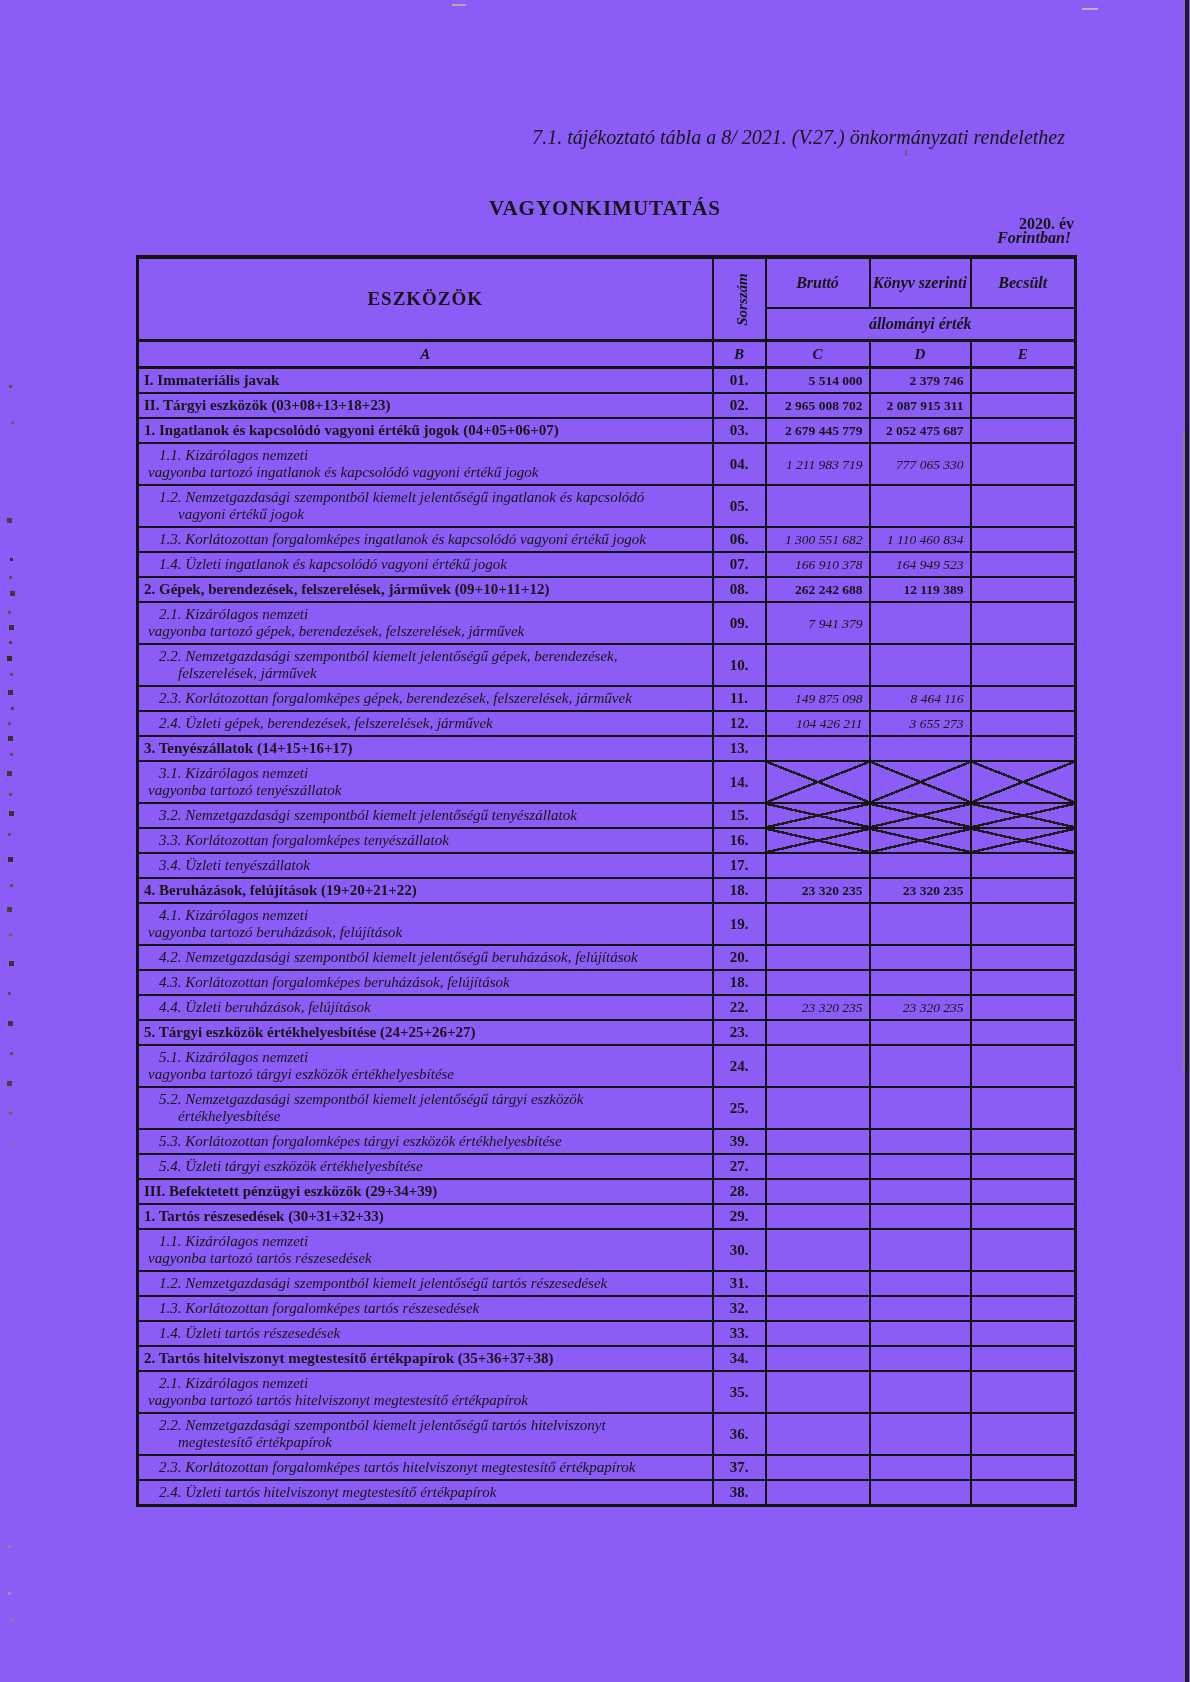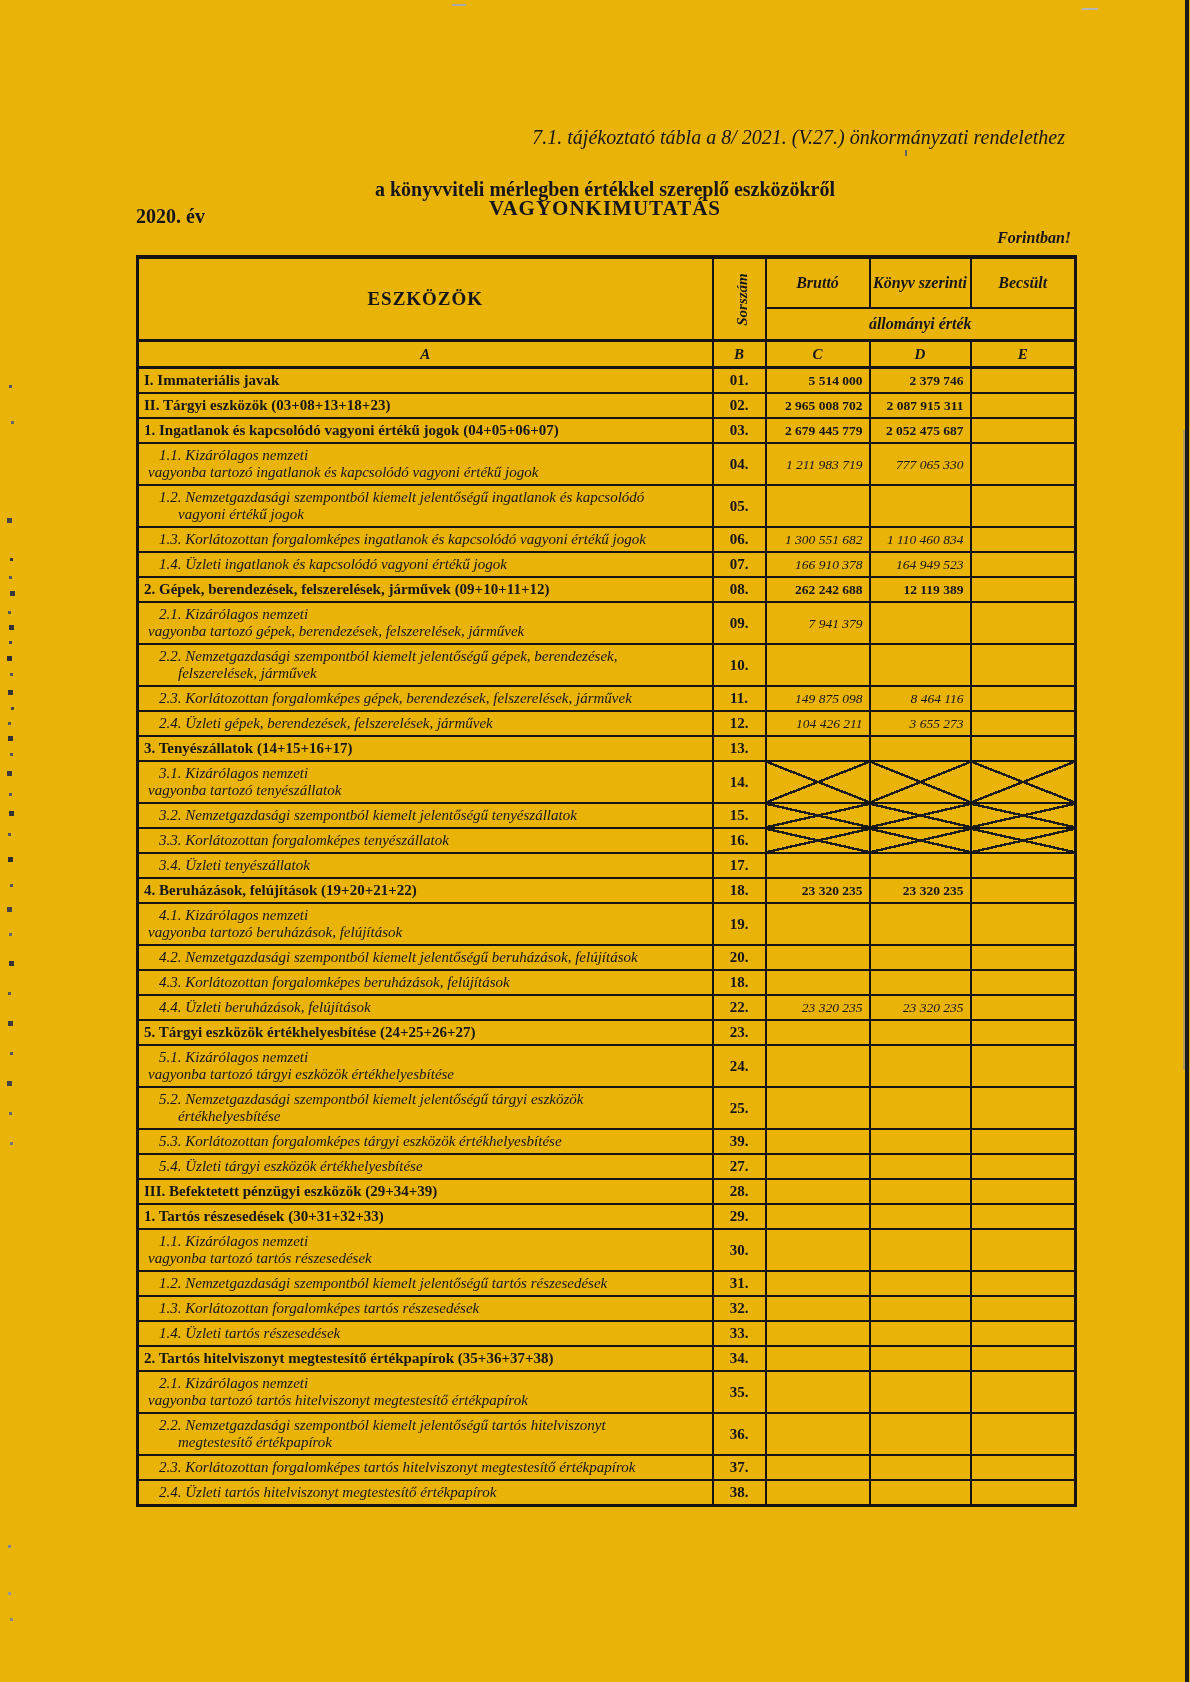--- a/index.html
+++ b/index.html
@@ -1,24 +1,24 @@
 <!DOCTYPE html>
 <html lang="hu"><head>
 <meta charset="utf-8">
 <style>
   html,body{margin:0;padding:0;background:#ffffff;}
   .page{
-    position:relative; width:1190px; height:1682px; background:#eab308;
+    position:relative; width:1190px; height:1682px; background:#8b5cf6;
     font-family:"Liberation Serif", serif; color:#161616; overflow:hidden;
   }
   
   .ref-line{position:absolute; top:126px; right:125px; font-style:italic; font-size:20px; white-space:nowrap;}
   .doc-title{position:absolute; top:150px; left:136px; width:938px; text-align:center; font-weight:bold; font-size:21px; letter-spacing:1px;margin-top:46px;}
   .doc-subtitle{position:absolute; top:178px; left:136px; width:938px; text-align:center; font-weight:bold; font-size:20px;}
-  .doc-year{position:absolute; top:205px; left:136px; width:938px; text-align:left; font-weight:bold; font-size:20px;}
+  .doc-year{position:absolute; top:215px; left:136px; width:938px; text-align:right; font-weight:bold; font-size:16px;}
   .forintban{position:absolute; top:229px; right:119px; font-weight:bold; font-style:italic; font-size:16px;}
   
   table.assets{
     position:absolute; top:255px; left:136px; width:938px;
     border-collapse:collapse; table-layout:fixed;
     border:3px solid #141414; border-top-width:4px;
   }
   th,td{border:2px solid #141414; vertical-align:middle; overflow:hidden;}
   thead th{font-weight:bold; font-style:italic; font-size:16px; text-align:center; padding:2px;}
   th.eszkozok{font-style:normal; font-size:19px; letter-spacing:1px;}
@@ -57,21 +57,20 @@
   .scan-dash-2{position:absolute; top:8px; left:1082px; width:16px; height:2px; background:#b5b5b5;}
   .scan-tick{position:absolute; top:150px; left:905px; width:2px; height:6px; background:#666;}
 </style>
 </head>
 <body>
 
 <div class="page">
 
   <div class="ref-line">7.1. tájékoztató tábla a 8/ 2021. (V.27.) önkormányzati rendelethez</div>
   <div class="doc-title">VAGYONKIMUTATÁS</div>
-  <div class="doc-subtitle">a könyvviteli mérlegben értékkel szereplő eszközökről</div>
   <div class="doc-year">2020. év</div>
   <div class="forintban">Forintban!</div>
 
   <table class="assets">
     <colgroup>
       <col style="width:575px">
         <col style="width:53px">
         <col style="width:104px">
         <col style="width:101px">
         <col style="width:105px">

